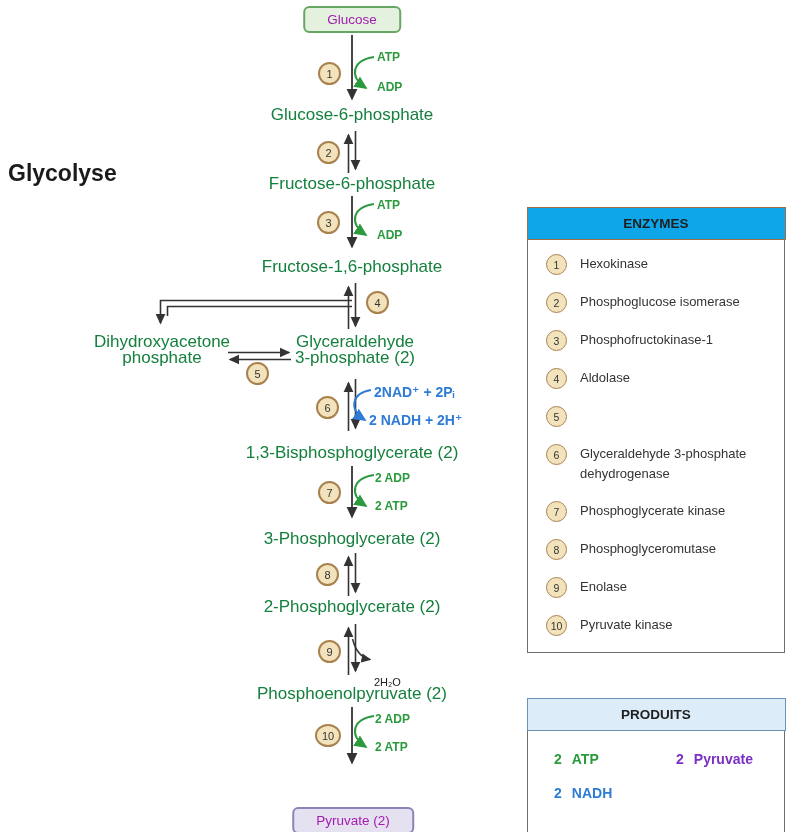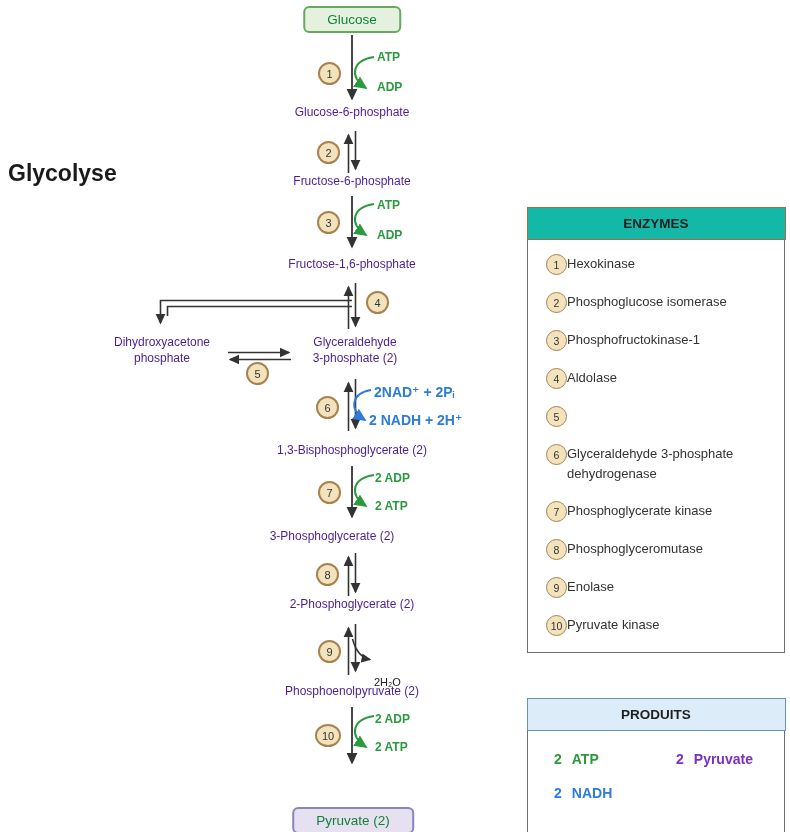--- a/index.html
+++ b/index.html
@@ -4,50 +4,50 @@
 <style>
   html,body{margin:0;padding:0;background:#fff;}
   #stage{
     position:relative;width:790px;height:832px;background:#fff;overflow:hidden;
     font-family:"Liberation Sans","DejaVu Sans",sans-serif;color:#383838;
   }
   .title{position:absolute;left:8px;top:160px;font-size:23px;font-weight:bold;color:#1a1a1a;}
   svg.arrows{position:absolute;left:0;top:0;z-index:1;}
 
   .node-box{position:absolute;transform:translateX(-50%);padding:4px 22px;border-radius:6px;
-    font-size:13.5px;color:#15803d;z-index:2;white-space:nowrap;}
+    font-size:13.5px;color:#a21caf;z-index:2;white-space:nowrap;}
   .node-glucose{background:#e4f1de;border:2px solid #68a763;}
   .node-pyruvate{background:#e5e1f1;border:2px solid #8a84b8;}
 
-  .m-label{position:absolute;transform:translateX(-50%);font-size:12px;color:#4c1d95;
+  .m-label{position:absolute;transform:translateX(-50%);font-size:17px;color:#15803d;
     white-space:nowrap;z-index:2;}
   .m-label.wrap{white-space:pre-line;text-align:center;line-height:16px;}
 
   .step-circle{position:absolute;width:23px;height:23px;box-sizing:border-box;border-radius:50%;
     background:#f3e3bd;border:2px solid #a8824e;display:flex;align-items:center;justify-content:center;
     font-size:11px;color:#333;z-index:3;}
   .step-circle.wide{width:26px;}
 
   .cof{position:absolute;font-size:12px;font-weight:600;z-index:2;white-space:nowrap;}
   .cof.green{color:#2b9a3e;}
   .cof.blue{color:#2e7cd6;font-size:14px;}
   .cof.dark{color:#222;font-weight:normal;font-size:11px;margin-top:24px;}
 
   .panel{position:absolute;left:527px;width:258px;background:#fff;border:1.5px solid #6e6e6e;
     box-sizing:border-box;z-index:2;}
   .panel-header{margin:-1.5px;padding:8px 0;text-align:center;font-weight:bold;font-size:13.5px;color:#1f1f1f;}
-  .enzymes-header{background:#14b8a6;border:1.5px solid #a06e44;}
+  .enzymes-header{background:#0ea5e9;border:1.5px solid #a06e44;}
   .produits-header{background:#dcecf9;border:1.5px solid #6b93b8;}
   .panel-body{padding:16px 10px 12px 18px;}
   .enz-body{height:386px;box-sizing:content-box;}
   .enz-item{display:flex;align-items:flex-start;margin-bottom:17px;}
   .enz-circle{flex:0 0 auto;width:21px;height:21px;box-sizing:border-box;border-radius:50%;
     background:#f3e3bd;border:1.5px solid #a8824e;display:flex;align-items:center;justify-content:center;
     font-size:10.5px;color:#333;}
-  .enz-name{margin-left:0;font-size:13px;color:#333;line-height:20px;max-width:200px;}
+  .enz-name{margin-left:13px;font-size:13px;color:#333;line-height:20px;max-width:200px;}
 
   .prod-body{padding:22px 10px 18px 26px;}
   .prod-row{display:flex;margin-bottom:18px;}
   .prod-item{display:inline-flex;gap:10px;font-size:14px;font-weight:bold;}
   .prod-item.first{width:122px;}
   .prod-green{color:#2b9a3e;}
   .prod-purple{color:#7c2fc4;}
   .prod-blue{color:#2e7cd6;}
 </style>
 </head>
@@ -110,21 +110,21 @@
   <div class="node-box node-pyruvate" style="left:353px;top:771px;margin-top:36px;">Pyruvate (2)</div>
 
   <div class="m-label" style="left:352px;top:105px;">Glucose-6-phosphate</div>
   <div class="m-label" style="left:352px;top:174px;">Fructose-6-phosphate</div>
   <div class="m-label" style="left:352px;top:257px;">Fructose-1,6-phosphate</div>
   <div class="m-label wrap" style="left:162px;top:334px;">Dihydroxyacetone
 phosphate</div>
   <div class="m-label wrap" style="left:355px;top:334px;">Glyceraldehyde
 3-phosphate (2)</div>
   <div class="m-label" style="left:352px;top:443px;">1,3-Bisphosphoglycerate (2)</div>
-  <div class="m-label" style="left:332px;top:529px;">3-Phosphoglycerate (2)</div>
+  <div class="m-label" style="left:352px;top:529px;">3-Phosphoglycerate (2)</div>
   <div class="m-label" style="left:352px;top:597px;">2-Phosphoglycerate (2)</div>
   <div class="m-label" style="left:352px;top:684px;">Phosphoenolpyruvate (2)</div>
 
   <div class="step-circle" style="left:318px;top:62px;">1</div>
   <div class="step-circle" style="left:317px;top:141px;">2</div>
   <div class="step-circle" style="left:317px;top:211px;">3</div>
   <div class="step-circle" style="left:366px;top:291px;">4</div>
   <div class="step-circle" style="left:246px;top:362px;">5</div>
   <div class="step-circle" style="left:316px;top:396px;">6</div>
   <div class="step-circle" style="left:318px;top:481px;">7</div>

